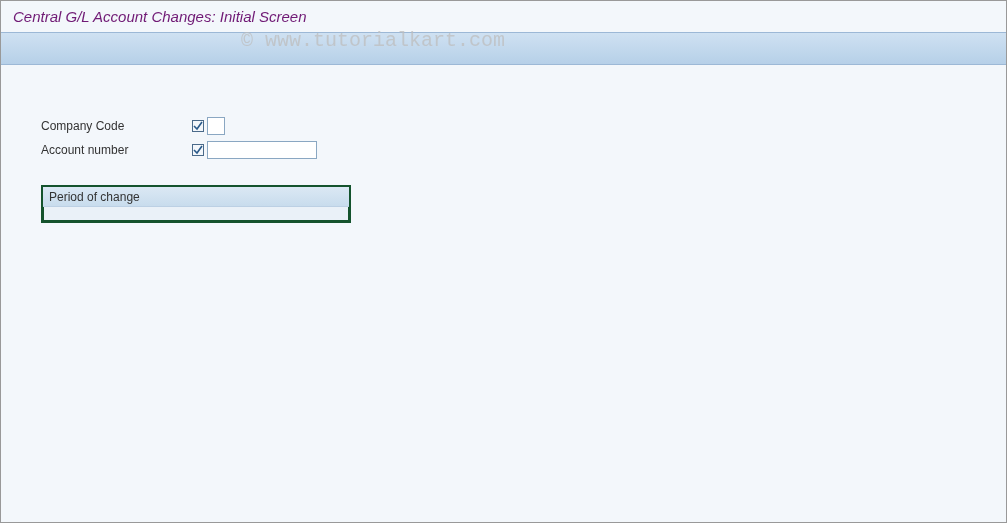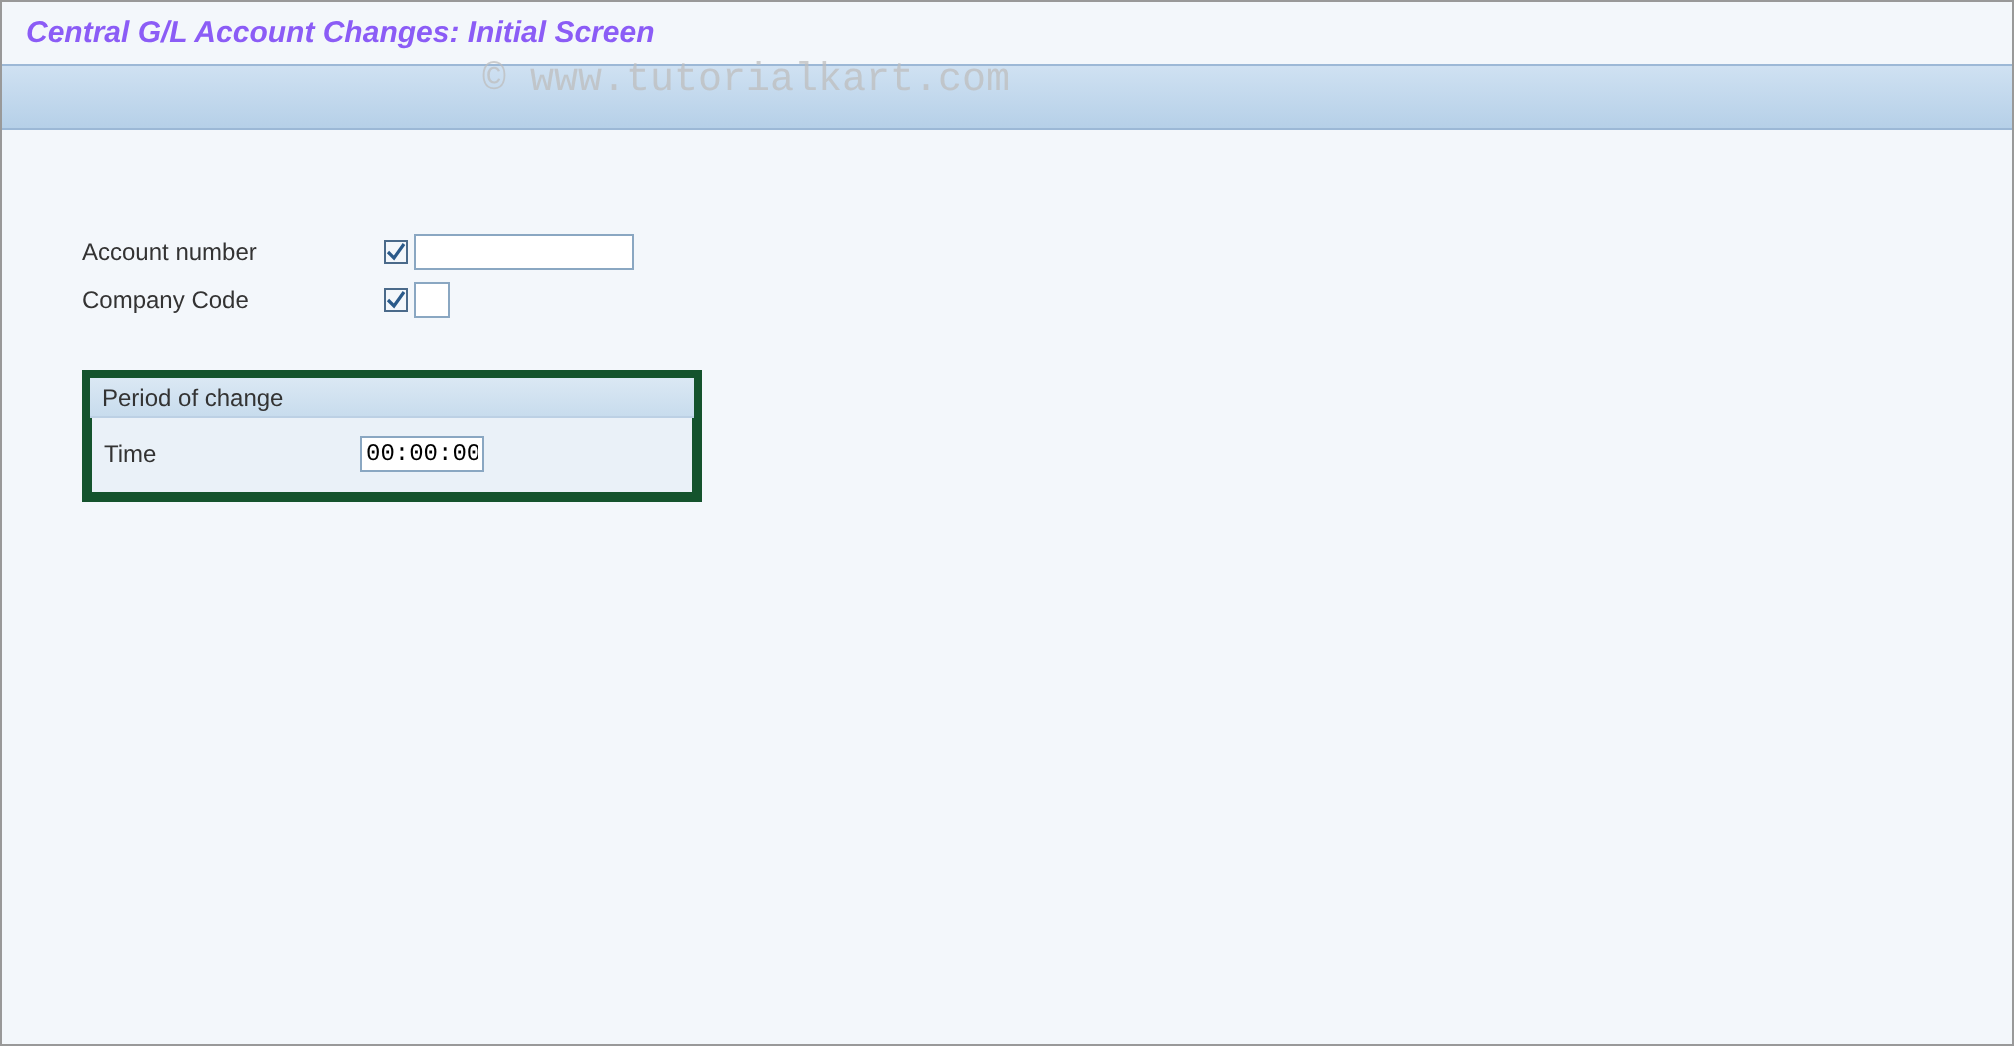--- a/index.html
+++ b/index.html
@@ -17,23 +17,23 @@
       position: relative;
       border: 1px solid #999;
     }
     .title-bar {
       background: #f3f7fb;
       border-bottom: 1px solid #9cb8d6;
       height: 32px;
       line-height: 32px;
       padding-left: 12px;
       font-style: italic;
-      font-weight: bold;
+      font-weight: normal;
       font-size: 15px;
-      color: #8b5cf6;
+      color: #701a75;
     }
     .toolbar {
       height: 32px;
       background: linear-gradient(#cfe1f2, #b6d0e8);
       border-bottom: 1px solid #9cb8d6;
     }
     .content {
       padding: 50px 0 0 40px;
     }
     .top-fields {
@@ -69,21 +69,21 @@
       font-size: 12px;
       padding: 0 2px;
     }
     .acct-input { width: 110px; }
     .cc-input   { width: 18px; }
     .date-input { width: 62px; }
     .time-input { width: 62px; font-family: "Courier New", monospace; }
     .user-input { width: 82px; }
     .group-box {
       position: relative;
-      border: 5px solid #14532d;
+      border: 3px solid #14532d;
       width: 310px;
       background: #eaf1f8;
       padding: 8px 6px 6px 6px;
       margin-top: 2px;
     }
     .group-title {
       position: absolute;
       top: -1px;
       left: -1px;
       right: -1px;
@@ -124,50 +124,46 @@
 
 <div class="toolbar"></div>
 
 <div class="watermark">© www.tutorialkart.com</div>
 
 <div class="content">
 
   <div class="top-fields">
 
     <div class="field-row">
+      <span class="field-label">Company Code</span>
+      <span class="req-icon">
+        <svg width="12" height="12" viewBox="0 0 12 12">
+          <rect x="0.5" y="0.5" width="11" height="11" fill="none" stroke="#4a6a8a" stroke-width="1"></rect>
+          <path d="M2 6 L5 9 L10 2" fill="none" stroke="#2a5a8a" stroke-width="1.6"></path>
+        </svg>
+      </span>
+      <input type="text" class="text-input cc-input" value="" style="">
+    </div>
+
+    <div class="field-row">
       <span class="field-label">Account number</span>
       <span class="req-icon">
         <svg width="12" height="12" viewBox="0 0 12 12">
           <rect x="0.5" y="0.5" width="11" height="11" fill="none" stroke="#4a6a8a" stroke-width="1"></rect>
           <path d="M2 6 L5 9 L10 2" fill="none" stroke="#2a5a8a" stroke-width="1.6"></path>
         </svg>
       </span>
       <input type="text" class="text-input acct-input" value="" style="">
     </div>
 
-    <div class="field-row">
-      <span class="field-label">Company Code</span>
-      <span class="req-icon">
-        <svg width="12" height="12" viewBox="0 0 12 12">
-          <rect x="0.5" y="0.5" width="11" height="11" fill="none" stroke="#4a6a8a" stroke-width="1"></rect>
-          <path d="M2 6 L5 9 L10 2" fill="none" stroke="#2a5a8a" stroke-width="1.6"></path>
-        </svg>
-      </span>
-      <input type="text" class="text-input cc-input" value="" style="">
-    </div>
-
   </div>
 
   <div class="group-box">
     <div class="group-title">Period of change</div>
     <div class="group-content">
 
 
-      <div class="field-row">
-        <span class="field-label">Time</span>
-        <input type="text" class="text-input time-input" value="00:00:00" style="">
-      </div>
 
 
     </div>
   </div>
 
 </div>
 
 </body></html>

